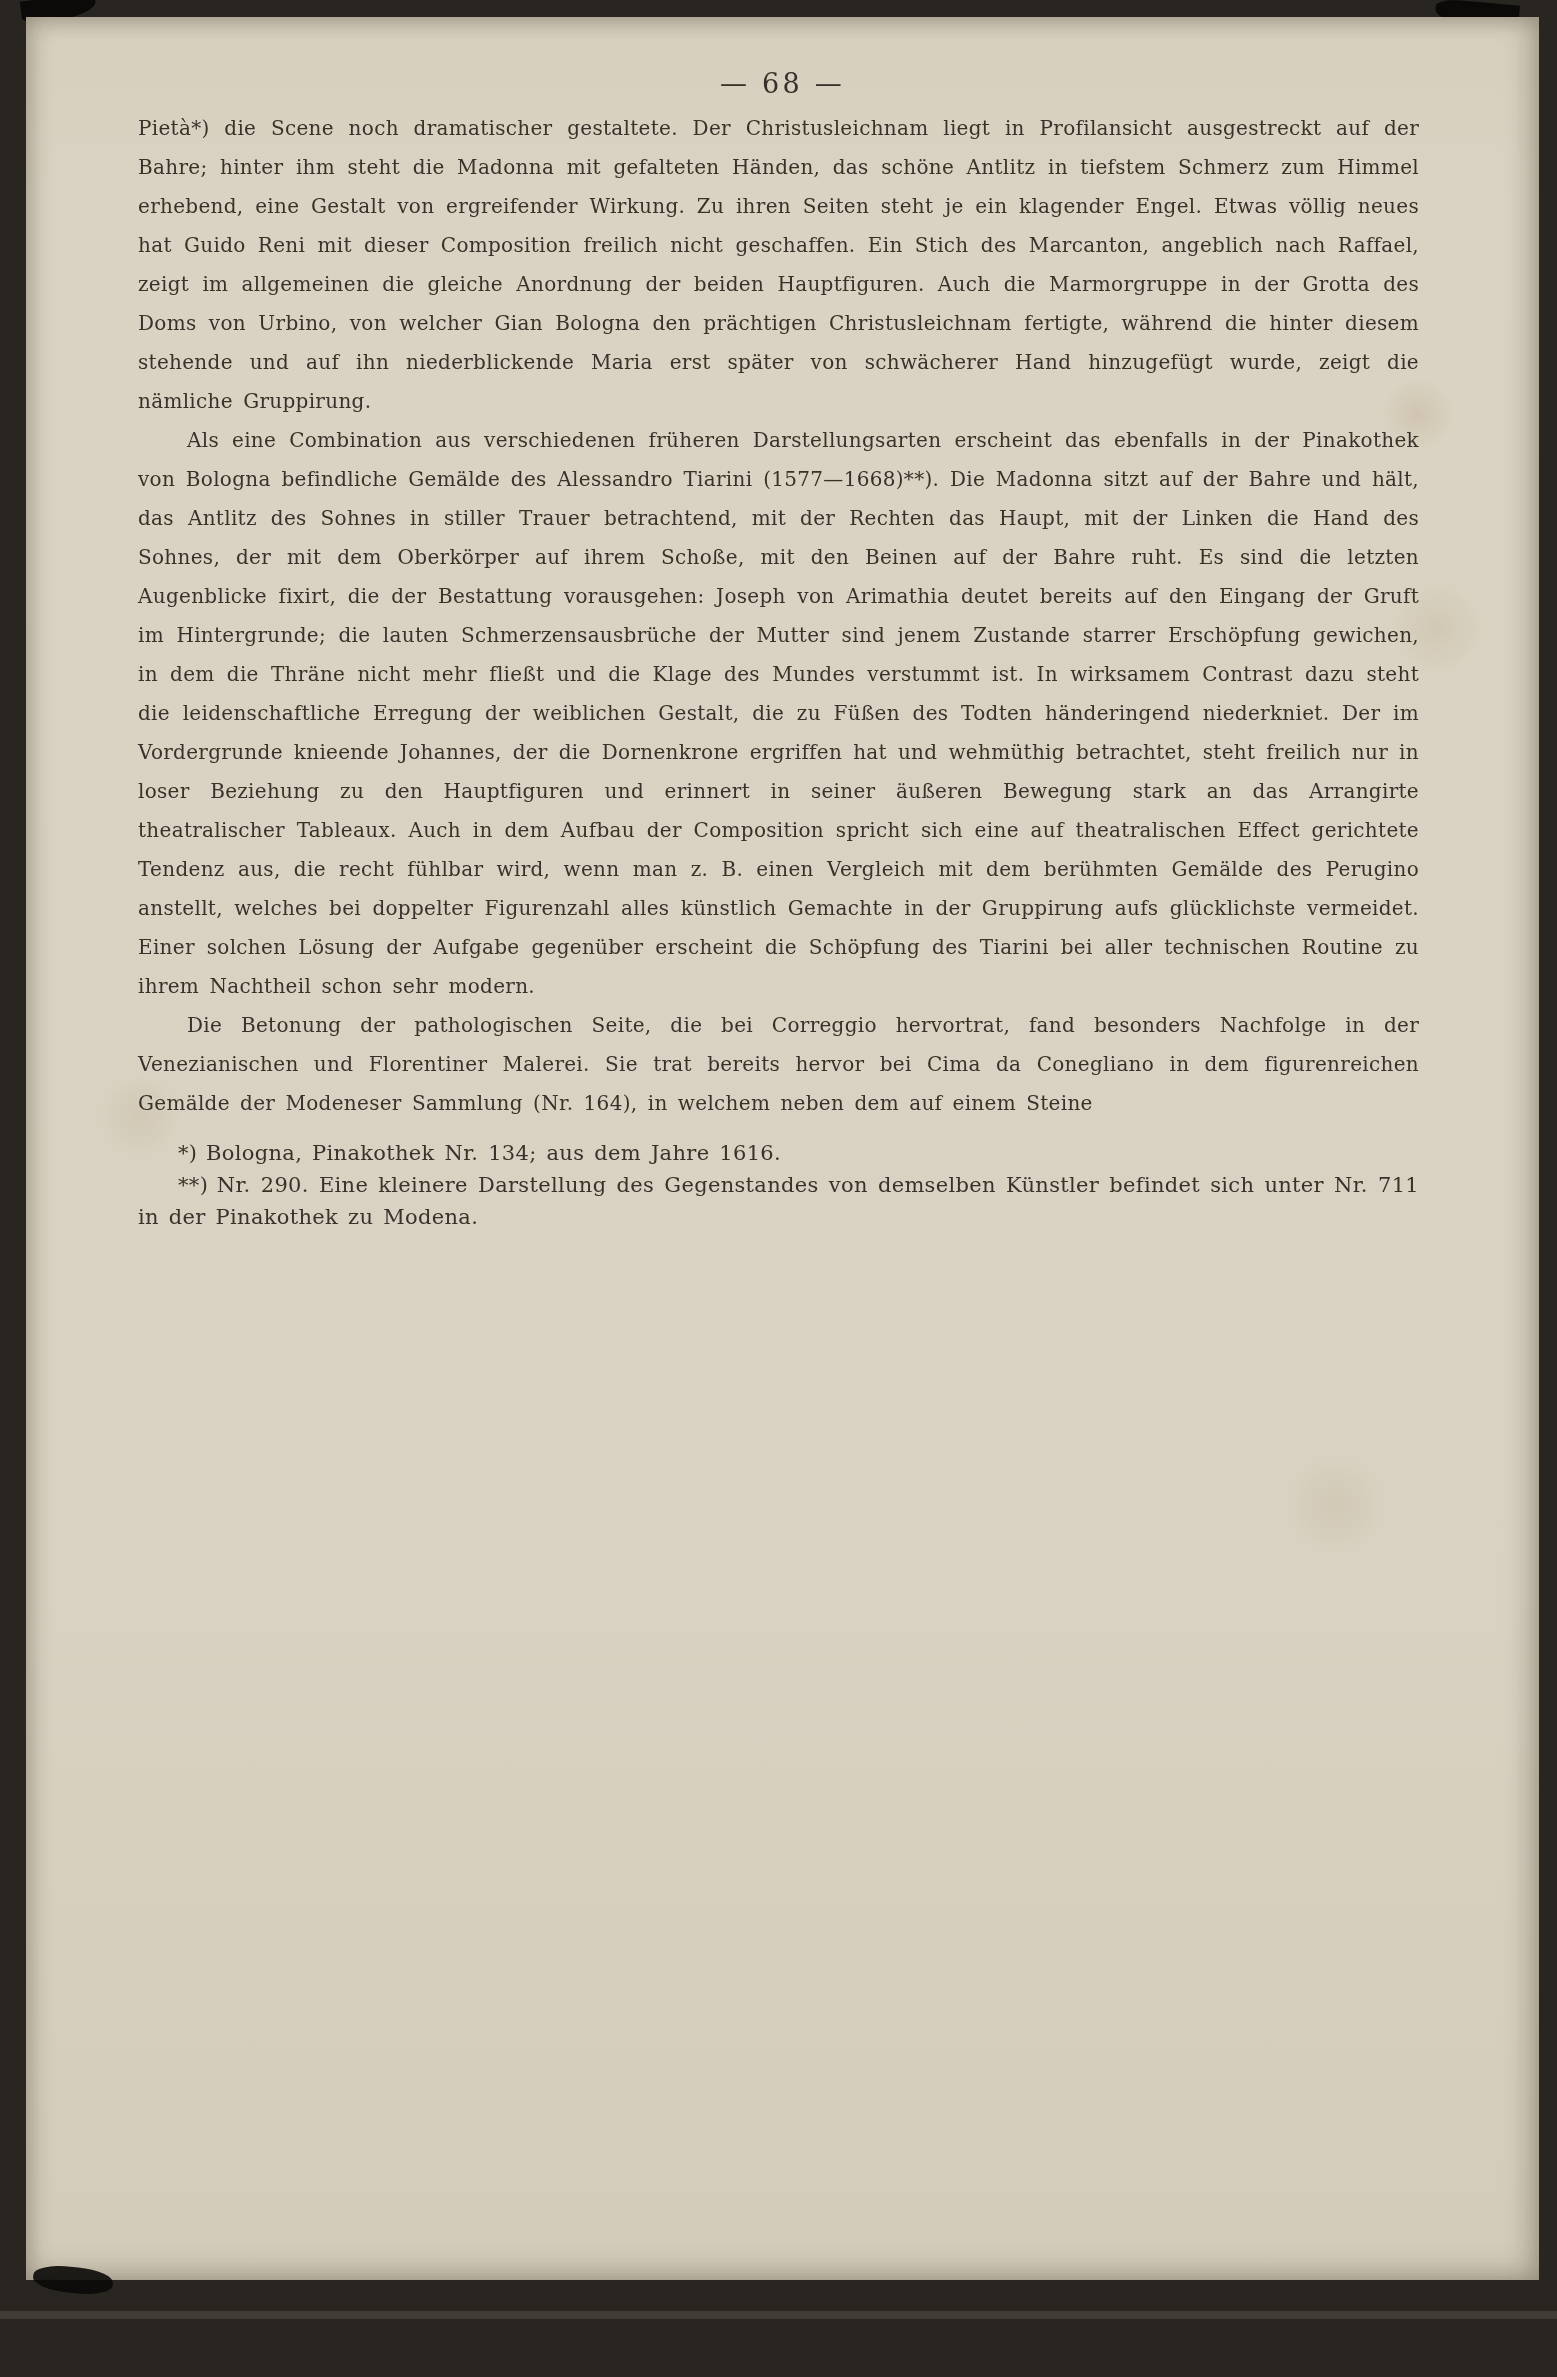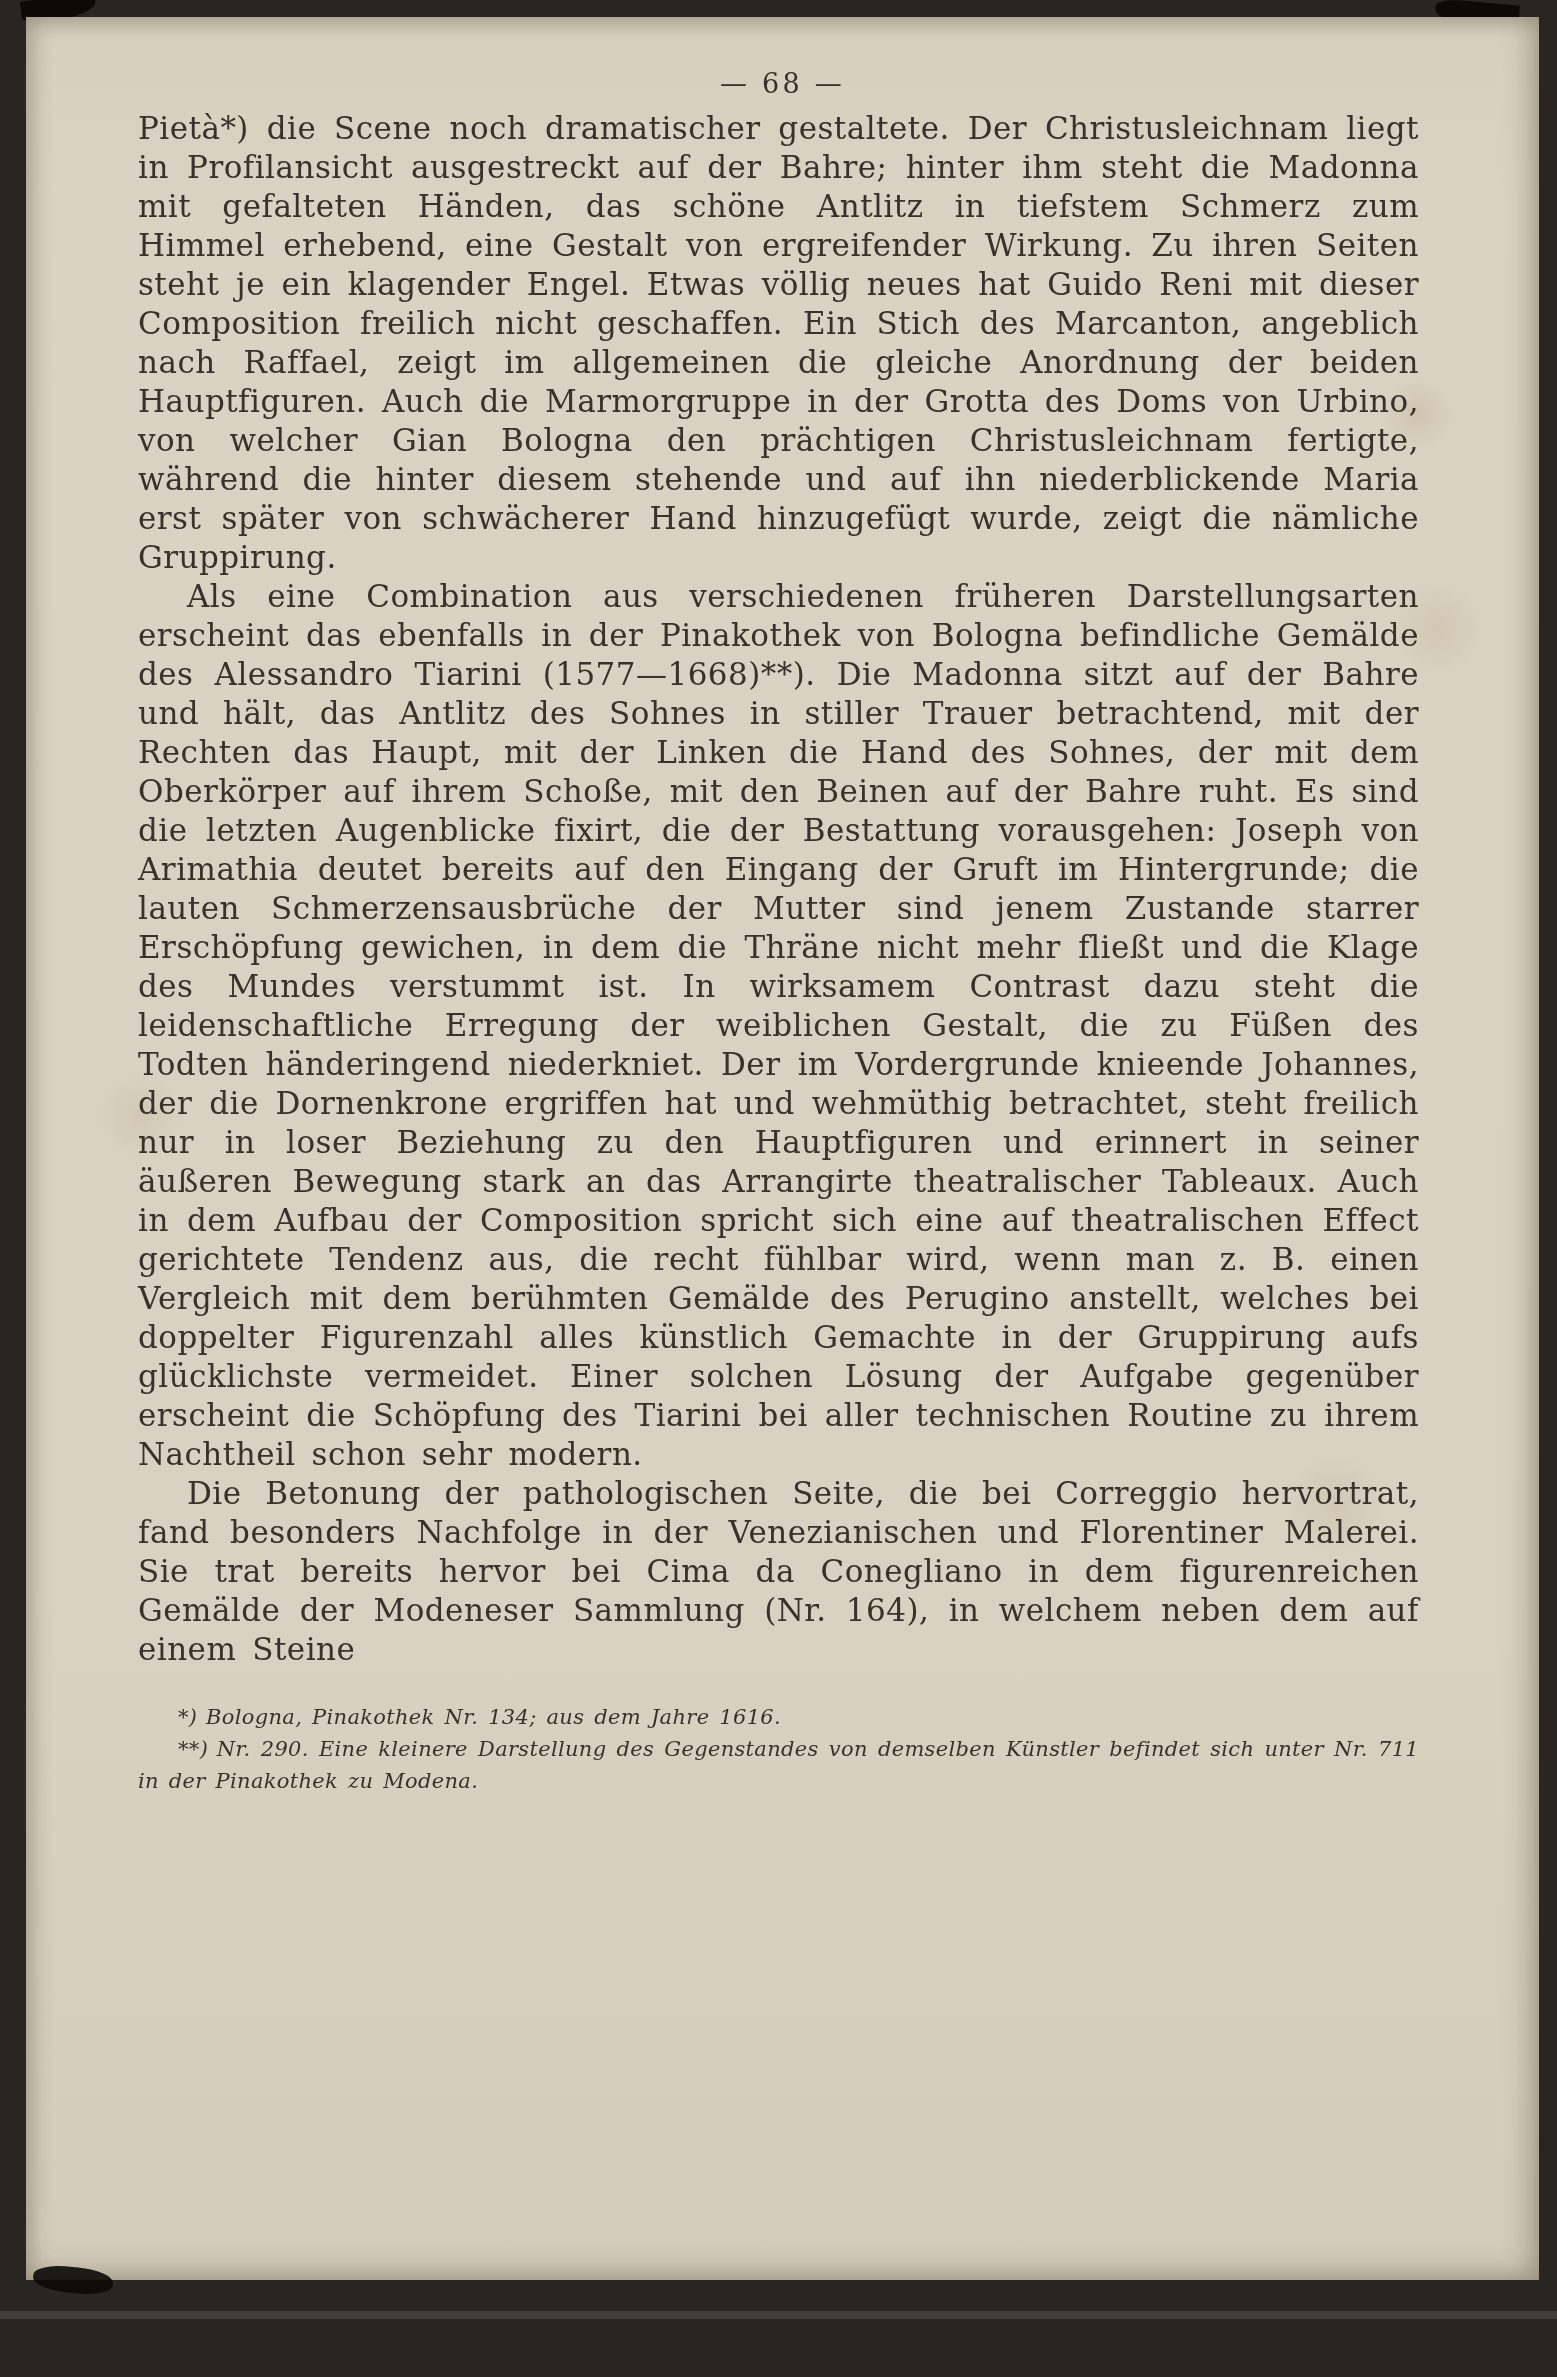--- a/index.html
+++ b/index.html
@@ -94,34 +94,33 @@
   .text-block {
     position: absolute;
     top: 92px;
     left: 112px;
     width: 1281px;
     color: #38322a;
   }
   .para {
     margin: 0;
     text-align: justify;
-    font-size: 31px;
+    font-size: 20px;
     line-height: 39px;
     letter-spacing: 0.015em;
     word-spacing: 0.18em;
   }
   .para.indent {
     text-indent: 49px;
   }
 
   
   .footnotes {
-    margin-top: 28px;
+    margin-top: 10px;
     padding-top: 3.5px;
-    font-style: italic;
   }
   .footnote {
     margin: 0;
     text-align: justify;
     font-size: 21px;
     line-height: 32px;
     letter-spacing: 0.015em;
     word-spacing: 0.14em;
     text-indent: 40px;
     color: #38322a;

